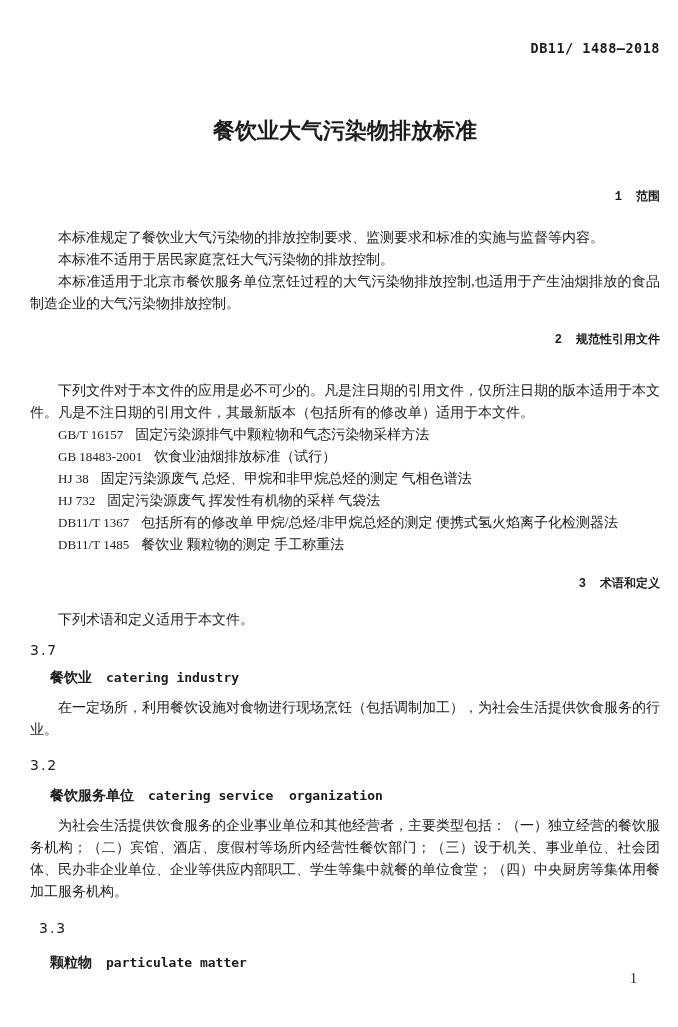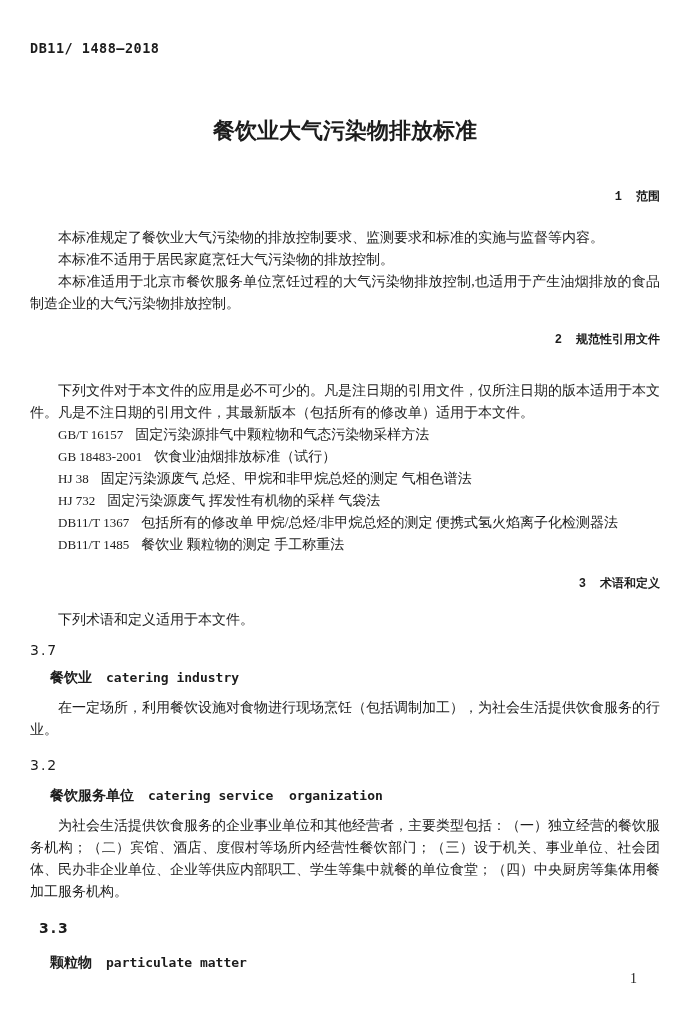--- a/index.html
+++ b/index.html
@@ -14,21 +14,21 @@
     margin: 0 auto;
     background: #ffffff;
     color: #1c1c1c;
     overflow: hidden;
     box-sizing: border-box;
     padding: 0 18px 0 30px;
   }
   
   .doc-number {
     margin-top: 40px;
-    text-align: left;
+    text-align: right;
     font-family: "DejaVu Sans Mono", monospace;
     font-weight: bold;
     font-size: 13.5px;
     line-height: 17px;
     letter-spacing: 0.5px;
   }
   
   .doc-title {
     margin-top: 60px;
     text-align: center;
@@ -75,21 +75,21 @@
   }
   
   .term-number {
     font-family: "DejaVu Sans", "Liberation Sans", sans-serif;
     font-size: 14px;
     line-height: 22px;
     letter-spacing: 2px;
   }
   .tn-31 { margin-top: 8px; }
   .tn-32 { margin-top: 13px; }
-  .tn-33 { margin-top: 14px; padding-left: 9px; font-weight: bold; }
+  .tn-33 { margin-top: 14px; padding-left: 9px; }
   .term-line {
     padding-left: 20px;
     font-size: 14px;
     line-height: 22px;
     font-weight: bold;
   }
   .term-en {
     font-family: "DejaVu Sans Mono", monospace;
     font-size: 13px;
     margin-left: 14px;

